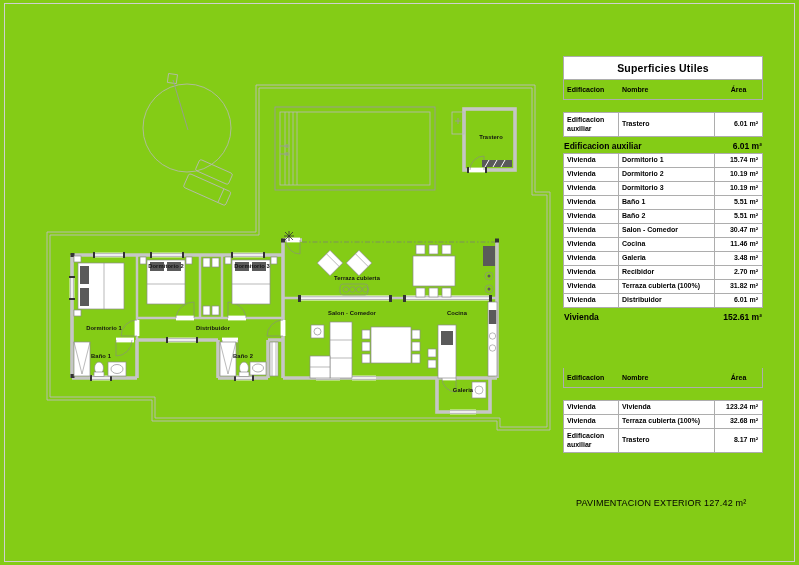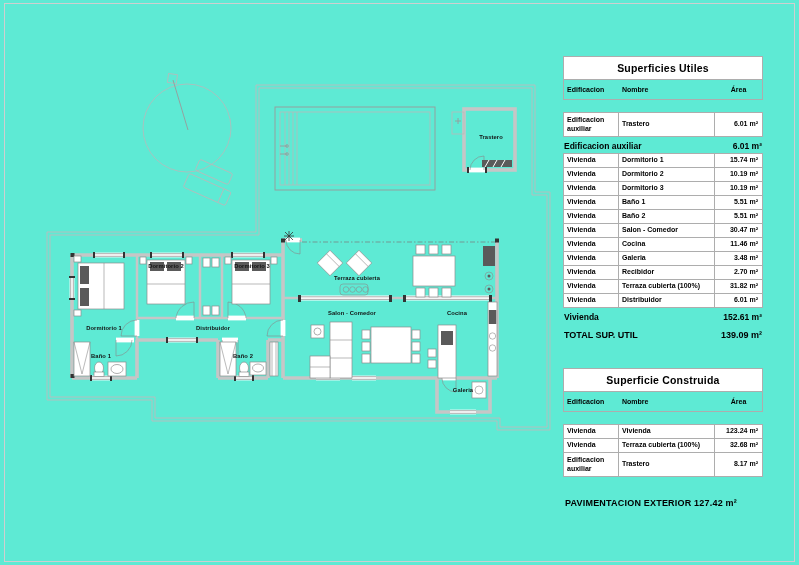--- a/index.html
+++ b/index.html
@@ -1,16 +1,16 @@
 <!DOCTYPE html>
 <html><head>
 <meta charset="utf-8">
 <style>
   html,body{margin:0;padding:0;background:#fff;}
-  #stage{position:relative;width:799px;height:565px;background:#5eead4;overflow:hidden;
+  #stage{position:relative;width:799px;height:565px;background:#84cc16;overflow:hidden;
          font-family:"Liberation Sans",sans-serif;}
   #frame{position:absolute;left:4px;top:3px;width:789px;height:557px;border:1px solid #cfcfcf;}
   #plan{position:absolute;left:0;top:0;}
 
   
   .bnd{fill:none;stroke:#bcbcbc;stroke-width:.9;}
   .s1{fill:none;stroke:#9a9a9a;stroke-width:.9;}
   .s2{fill:none;stroke:#b9b9b9;stroke-width:.8;}
   .wall{fill:none;stroke:#c6c6c6;stroke-width:3.6;}
   .wall2{fill:none;stroke:#c6c6c6;stroke-width:2.5;}
@@ -34,21 +34,21 @@
   .t-gap{height:13px;}
   .drow{display:grid;grid-template-columns:55px 96px 1fr;border:1px solid #adadad;margin-top:-1px;
         font-size:7px;font-weight:bold;min-height:13px;background:#fff;}
   .drow.tall{min-height:23px;}
   .drow>div{padding:1px 3px;display:flex;align-items:center;border-right:1px solid #adadad;line-height:1.25;}
   .drow>div.c-area{border-right:none;justify-content:flex-end;padding-right:4px;}
   .srow{display:flex;justify-content:space-between;align-items:center;font-weight:bold;height:17px;
         font-size:8.5px;padding:0 1px;}
   .trow-total{display:flex;justify-content:space-between;align-items:center;font-weight:bold;height:19px;
         font-size:9px;padding:0 1px;}
-  .t-note{position:absolute;font-weight:bold;font-size:9px;letter-spacing:.2px;color:#000;}
+  .t-note{position:absolute;font-weight:normal;font-size:9px;letter-spacing:.2px;color:#000;margin-left:11px;}
 </style>
 </head>
 <body>
 
 <div id="stage">
   <div id="frame"></div>
 
   <svg id="plan" width="560" height="565" viewBox="0 0 560 565">
 
     <g>
@@ -391,28 +391,23 @@
     </div>
     <div class="drow">
       <div>Vivienda</div>
       <div>Distribuidor</div>
       <div class="c-area">6.01 m²</div>
     </div>
     <div class="srow">
       <span>Vivienda</span>
       <span>152.61 m²</span>
     </div>
-    <div class="trow-total">
-      <span>TOTAL SUP. UTIL</span>
-      <span>139.09 m²</span>
-    </div>
   </div>
 
   <div class="tbl" style="left:563px;top:368px;">
-    <div class="t-title">Superficie Construida</div>
     <div class="t-head">
       <div class="c-ed">Edificacion</div>
       <div class="c-nom">Nombre</div>
       <div class="c-area">Área</div>
     </div>
     <div class="t-gap"></div>
     <div class="drow">
       <div>Vivienda</div>
       <div>Vivienda</div>
       <div class="c-area">123.24 m²</div>

